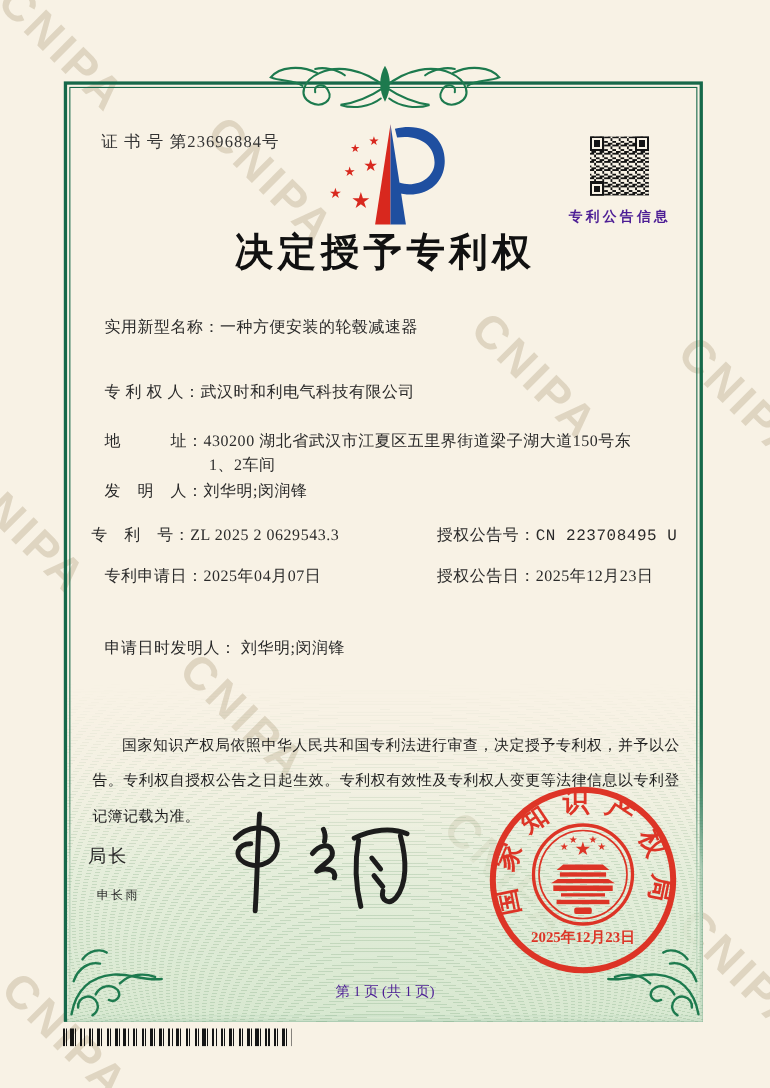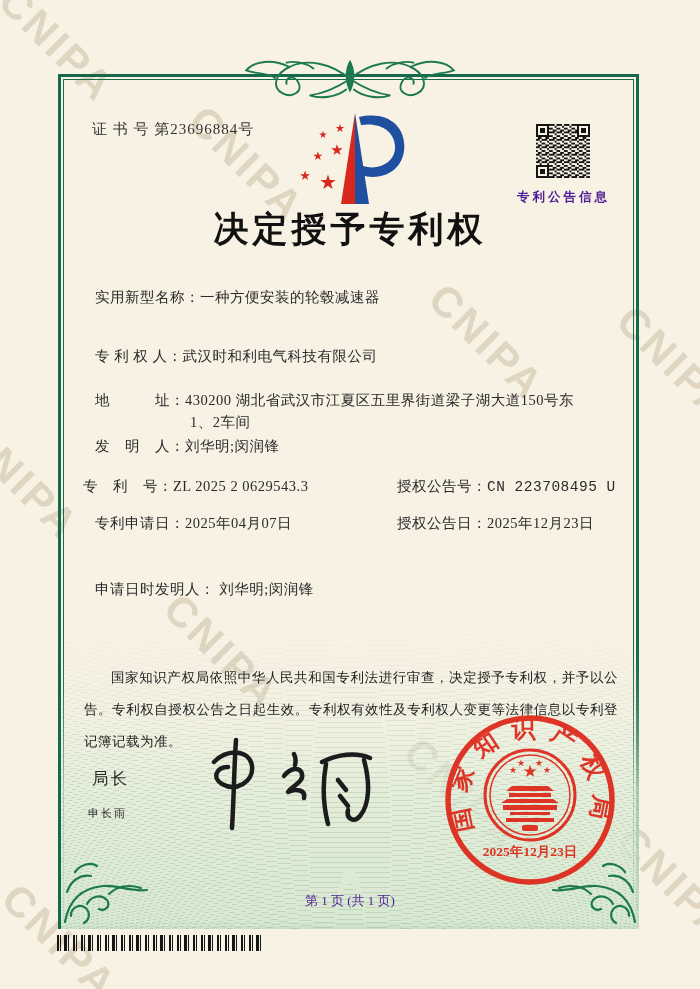--- a/index.html
+++ b/index.html
@@ -57,21 +57,21 @@
   .row .val{color:#2a2a2a;}
 
   
   .statement{
     position:absolute;left:84px;top:662px;width:534px;
     font-size:13.5px;line-height:32px;letter-spacing:.5px;
     text-align:justify;text-indent:2em;color:#1d1d1d;
   }
 
   
-  .director-title{position:absolute;left:92px;top:768px;font-size:16.5px;letter-spacing:2px;}
+  .director-title{position:absolute;left:80px;top:768px;font-size:16.5px;letter-spacing:2px;}
   .director-name{position:absolute;left:88px;top:806px;font-size:11px;letter-spacing:2px;}
   .sig{position:absolute;left:198px;top:733px;width:180px;height:102px;}
   .seal{position:absolute;left:440px;top:710px;width:180px;height:180px;opacity:.95;mix-blend-mode:multiply;}
 
   
   .footer{position:absolute;left:0;top:892px;width:700px;text-align:center;font-size:13px;color:#4c1d95;}
   .barcode{
     position:absolute;left:57px;top:935px;width:208px;height:16px;
     background:repeating-linear-gradient(90deg,
       #151515 0 2px, transparent 2px 3px,

